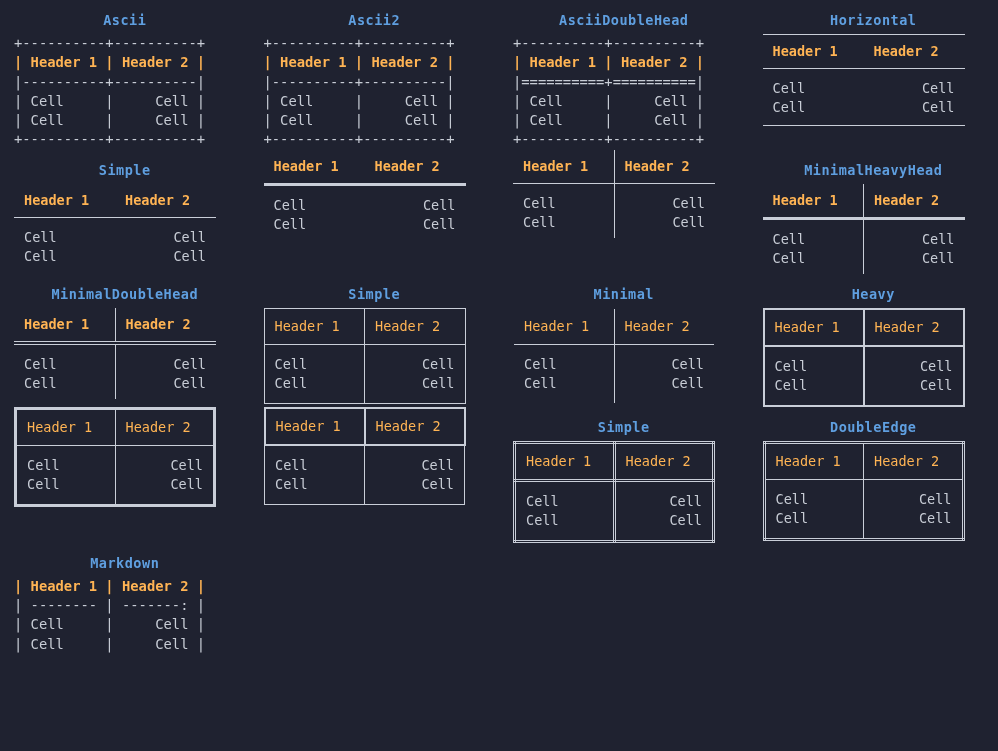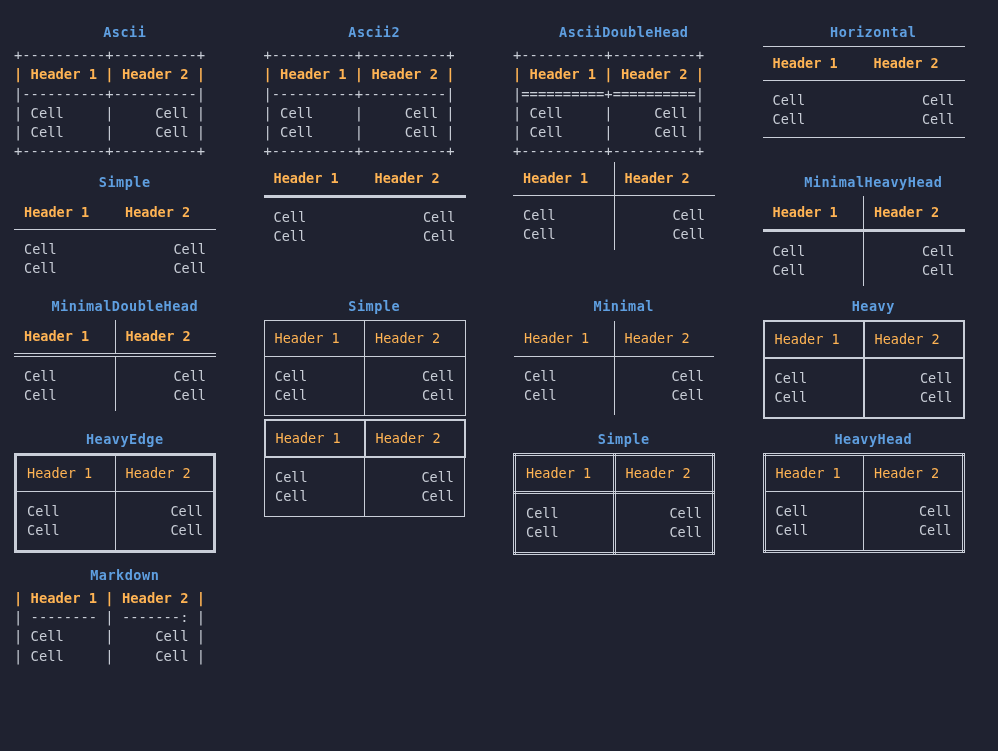--- a/index.html
+++ b/index.html
@@ -8,21 +8,20 @@
     width: 998px; height: 751px;
     background: #1f2230;
     font-family: "DejaVu Sans Mono", "Liberation Mono", monospace;
     overflow: hidden;
   }
   .grid {
     display: grid;
     grid-template-columns: repeat(4, 249.5px);
     grid-auto-rows: min-content;
     width: 998px;
-    margin-top: 12px;
   }
   .cellwrap { position: relative; }
   .title {
     color: #5f9fe0;
     font-size: 13.5px;
     font-weight: bold;
     text-align: center;
     letter-spacing: 0.5px;
     height: 28px;
     line-height: 28px;
@@ -370,21 +369,20 @@
             <span class="ln">Cell</span>
             <span class="ln">Cell</span>
           </td>
         </tr>
       </tbody>
         </table>
     </div>
   </div>
 
   <div class="cellwrap">
-    <div class="title">HeavyEdge</div>
     <div class="tbl-area">
       <table class="t heavyedge">
         <tbody>
             <tr>
           <th class="hd">Header 1</th>
           <th class="hd">Header 2</th>
         </tr>
         <tr>
           <td class="bd left">
             <span class="ln">Cell</span>
@@ -441,21 +439,21 @@
             <span class="ln">Cell</span>
             <span class="ln">Cell</span>
           </td>
         </tr>
       </tbody>
         </table>
     </div>
   </div>
 
   <div class="cellwrap">
-    <div class="title">HeavyHead</div>
+    <div class="title">DoubleEdge</div>
     <div class="tbl-area">
       <table class="t doubleedge">
         <tbody>
             <tr>
           <th class="hd">Header 1</th>
           <th class="hd">Header 2</th>
         </tr>
         <tr>
           <td class="bd left">
             <span class="ln">Cell</span>

